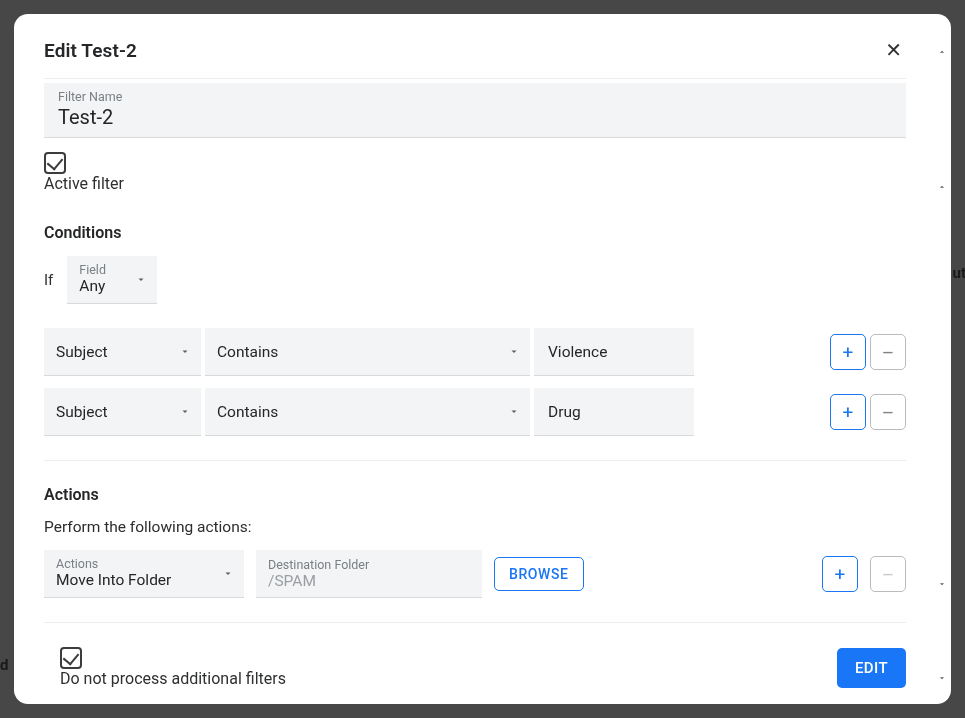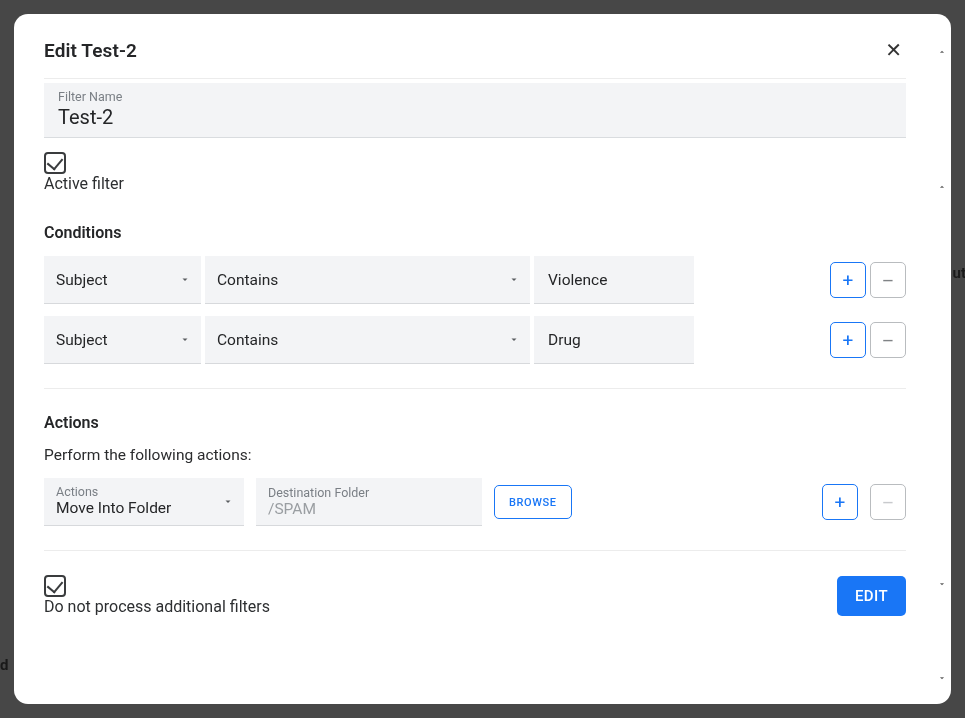--- a/index.html
+++ b/index.html
@@ -241,21 +241,21 @@
     padding:0;font-family:inherit;
   }
   .browse-btn{
     align-self:center;
     height:34px;
     padding:0 14px;
     border:1.5px solid var(--blue);
     border-radius:5px;
     background:#fff;
     color:var(--blue);
-    font-size:11px;
+    font-size:14px;
     font-weight:500;
     letter-spacing:0.6px;
     cursor:pointer;
     font-family:inherit;
   }
   .footer-row{
     display:flex;align-items:center;justify-content:space-between;
     margin-top: 4px;
   }
   .edit-btn{
@@ -291,20 +291,30 @@
         <input class="field-value-input" value="Test-2" style="">
       </div>
 
       <div class="check-row">
         <div class="check-icon"></div>
         <div class="check-label">Active filter</div>
       </div>
 
       <div class="section-title">Conditions</div>
 
+      <div class="if-row">
+        <div class="if-label">If</div>
+        <div class="select-box" style="width:90px;">
+          <div class="select-small-label">Field</div>
+          <div class="select-value">Any</div>
+          <span class="caret"><svg viewBox="0 0 24 24">
+                <path d="M7 10l5 5 5-5z"></path>
+              </svg></span>
+        </div>
+      </div>
 
       <div class="cond-row">
         <div class="select-box col-field">
           <div class="select-value-only">Subject</div>
           <span class="caret"><svg viewBox="0 0 24 24">
                 <path d="M7 10l5 5 5-5z"></path>
               </svg></span>
         </div>
         <div class="select-box col-op">
           <div class="select-value-only">Contains</div>
@@ -356,21 +366,21 @@
         </div>
         <button class="browse-btn">BROWSE</button>
         <div class="spacer"></div>
         <div class="icon-btn add">+</div>
         <div class="icon-btn remove disabled">–</div>
       </div>
 
       <div class="divider spaced"></div>
 
       <div class="footer-row">
-        <div class="check-row" style="margin-top:0;">
+        <div class="check-row" style="margin-top:0;margin-left:16px;">
           <div class="check-icon"></div>
           <div class="check-label">Do not process additional filters</div>
         </div>
         <button class="edit-btn">EDIT</button>
       </div>
 
     </div>
 
     <div class="outer-sb">
       <div class="sb-arrow top">

